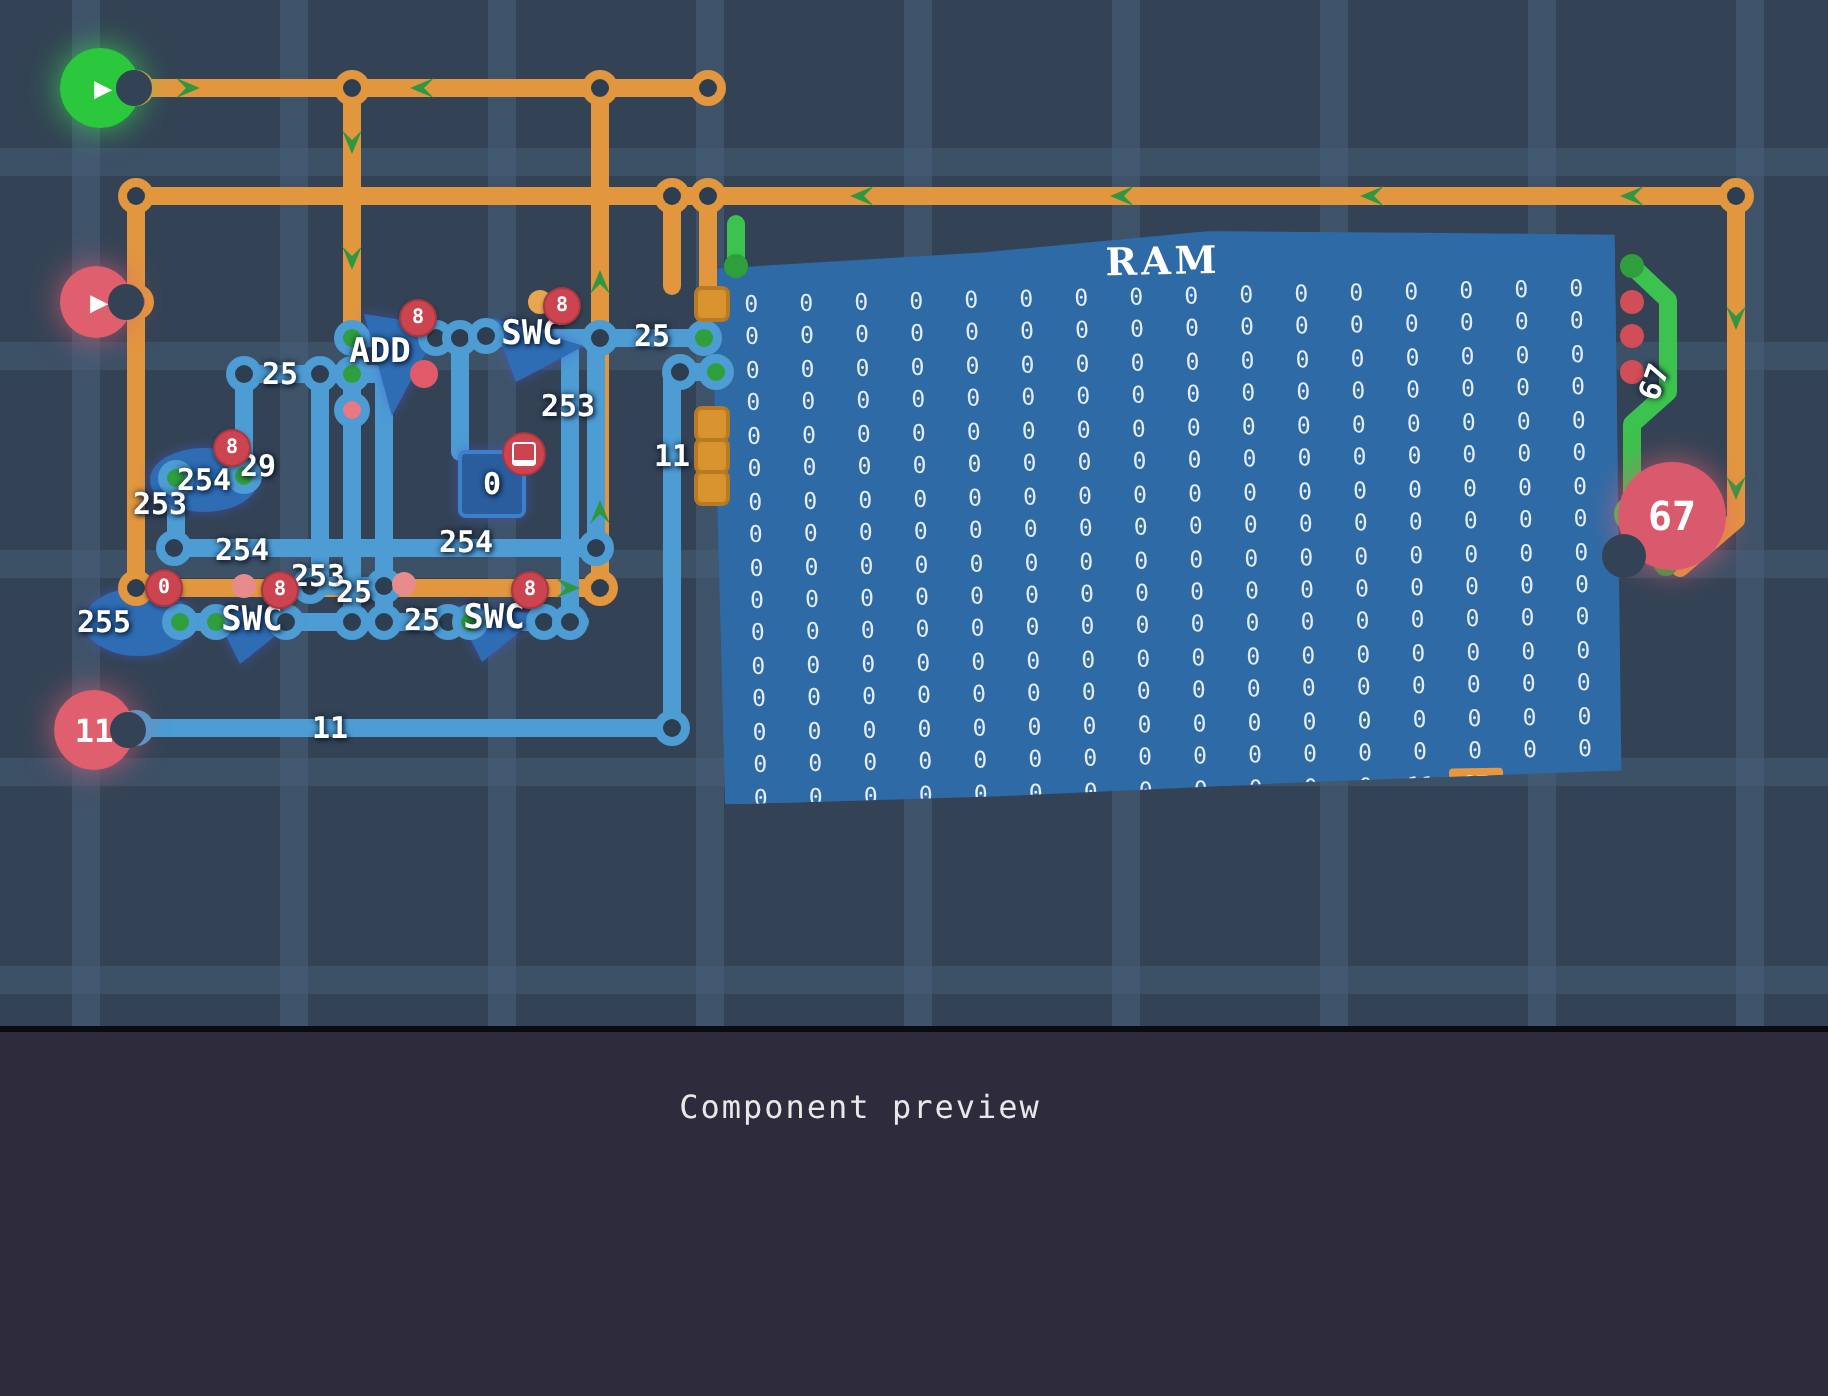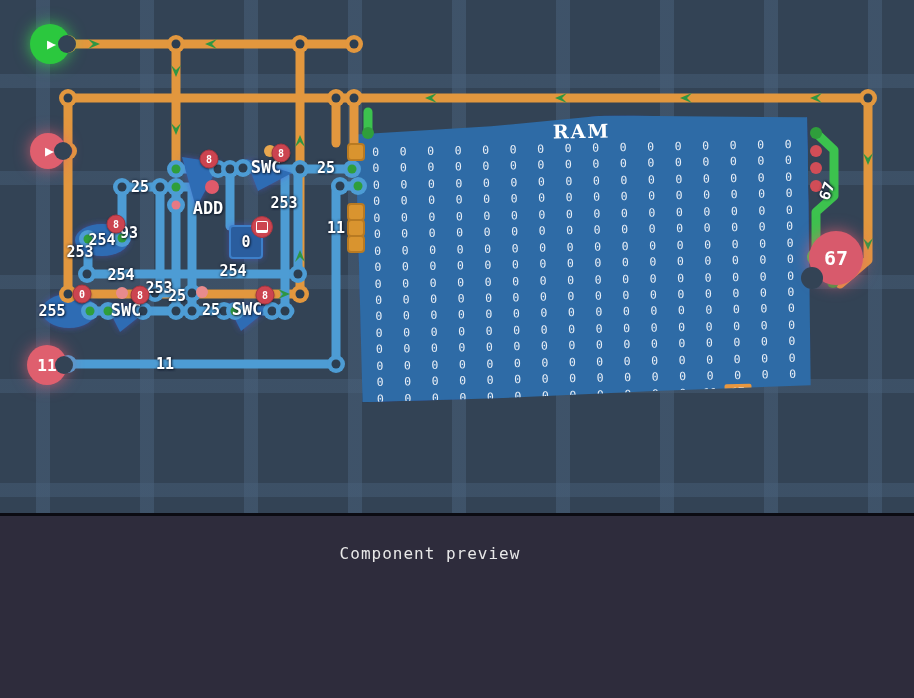--- a/index.html
+++ b/index.html
@@ -516,30 +516,30 @@
     <div class="bignode glow-pink" style="left:836px;top:258px;width:54px;height:54px;background:#d85a6c;font-size:20px;z-index:5;">
       <span>67</span>
       <span class="notch" style="left:-8px;bottom:-4px;width:22px;height:22px;"></span>
     </div>
 
     <div id="labels-layer">
         <div class="wire-label" style="left: 140px; top: 187px;">25</div>
         <div class="wire-label" style="left: 326px; top: 168px;">25</div>
         <div class="wire-label" style="left: 284px; top: 203px;">253</div>
         <div class="wire-label" style="left: 336px; top: 228px;">11</div>
-        <div class="wire-label" style="left: 129px; top: 233px;">93</div>
+        <div class="wire-label" style="left: 129px; top: 233px;">29</div>
         <div class="wire-label" style="left: 80px; top: 252px;">253</div>
         <div class="wire-label" style="left: 121px; top: 275px;">254</div>
         <div class="wire-label" style="left: 233px; top: 271px;">254</div>
         <div class="wire-label" style="left: 159px; top: 288px;">253</div>
         <div class="wire-label" style="left: 177px; top: 296px;">25</div>
         <div class="wire-label" style="left: 211px; top: 310px;">25</div>
         <div class="wire-label" style="left: 165px; top: 364px;">11</div>
         <div class="wire-label" style="left: 827px; top: 191px; transform: translate(-50%, -50%) rotate(-70deg);">67</div>
-        <div class="wire-label" style="left: 208px; top: 176px; font-size: 17px; margin-top: 32px;">ADD</div>
+        <div class="wire-label" style="left: 190px; top: 176px; font-size: 17px;">ADD</div>
         <div class="wire-label" style="left: 266px; top: 167px; font-size: 17px;">SWC</div>
         <div class="wire-label" style="left: 126px; top: 310px; font-size: 17px;">SWC</div>
         <div class="wire-label" style="left: 247px; top: 309px; font-size: 17px;">SWC</div>
         <div class="wire-label" style="left: 102px; top: 240px;">254</div>
         <div class="wire-label" style="left: 52px; top: 311px;">255</div>
         <div class="wire-label" style="left: 246px; top: 242px;">0</div>
         <div class="badge" style="left: 209px; top: 159px;">8</div>
         <div class="badge" style="left: 281px; top: 153px;">8</div>
         <div class="badge" style="left: 140px; top: 295px;">8</div>
         <div class="badge" style="left: 265px; top: 295px;">8</div>

